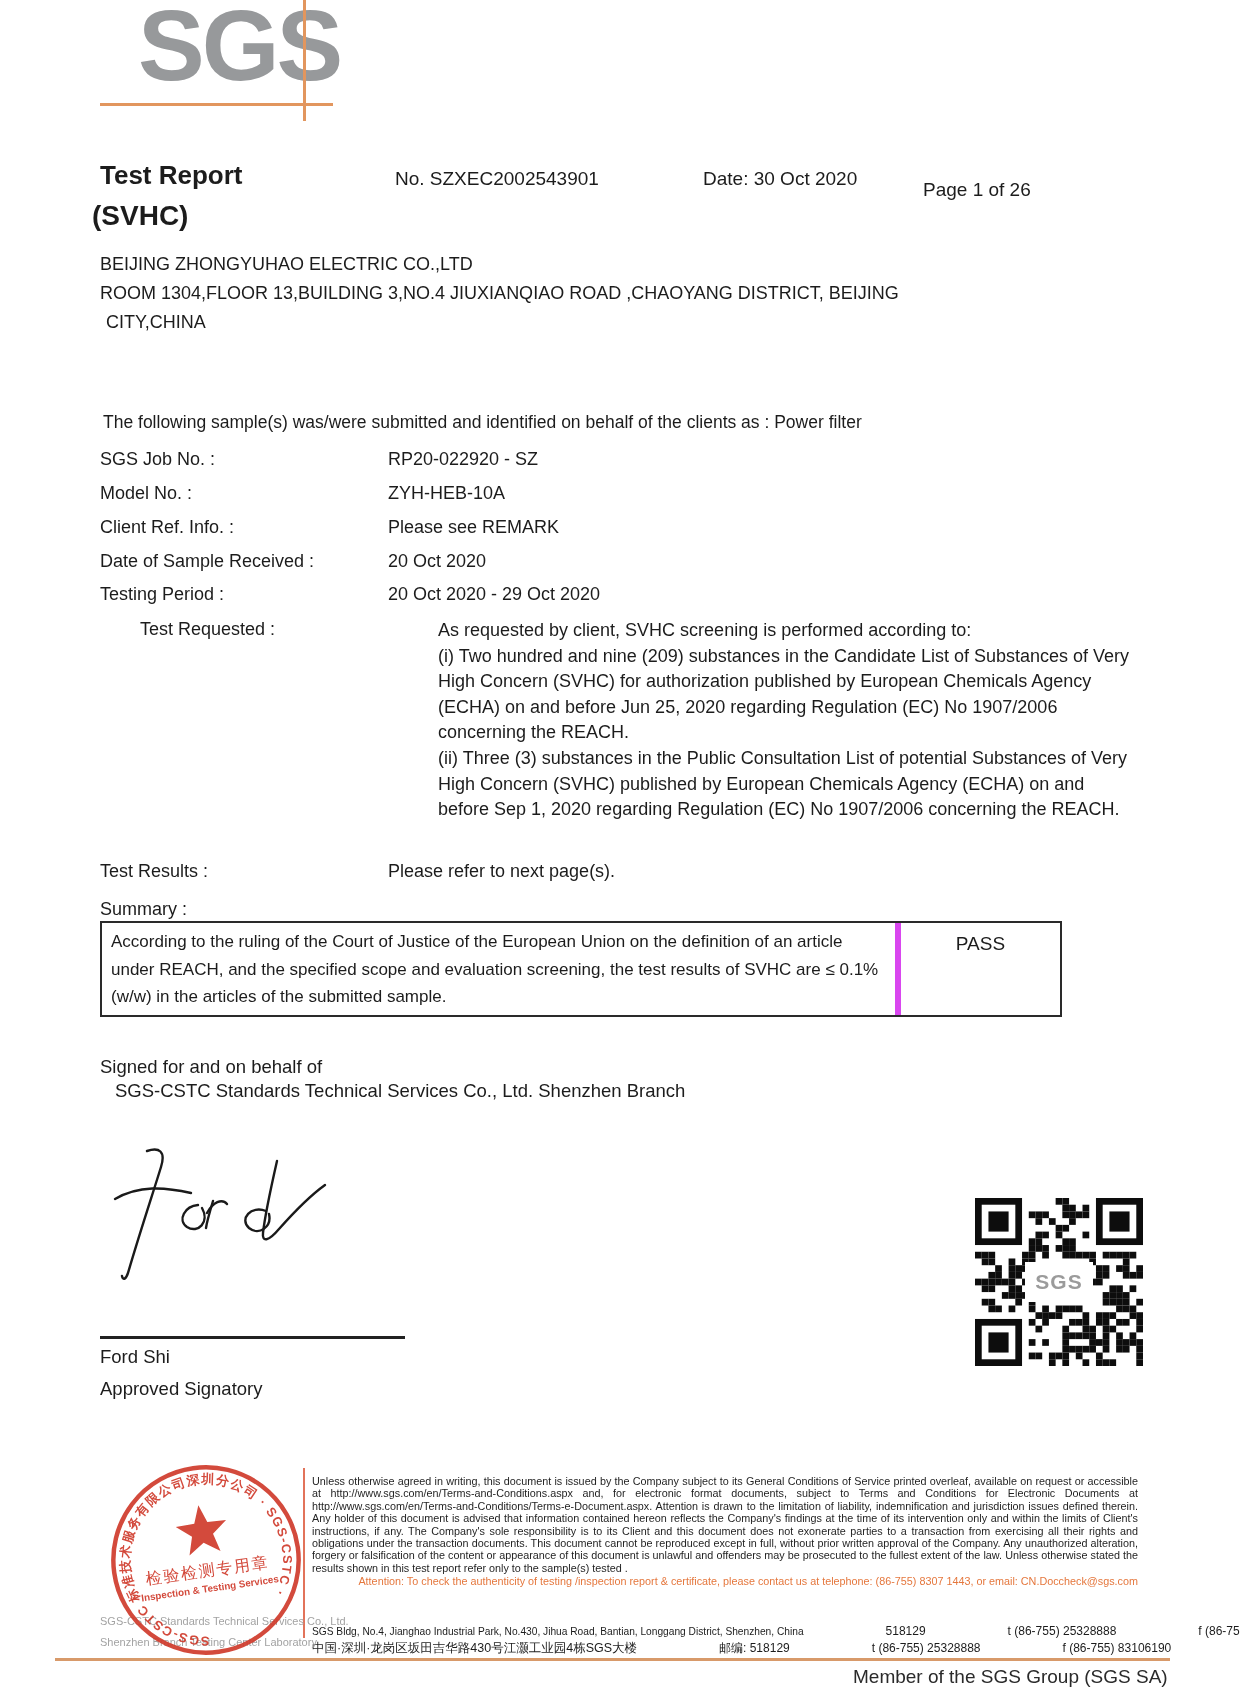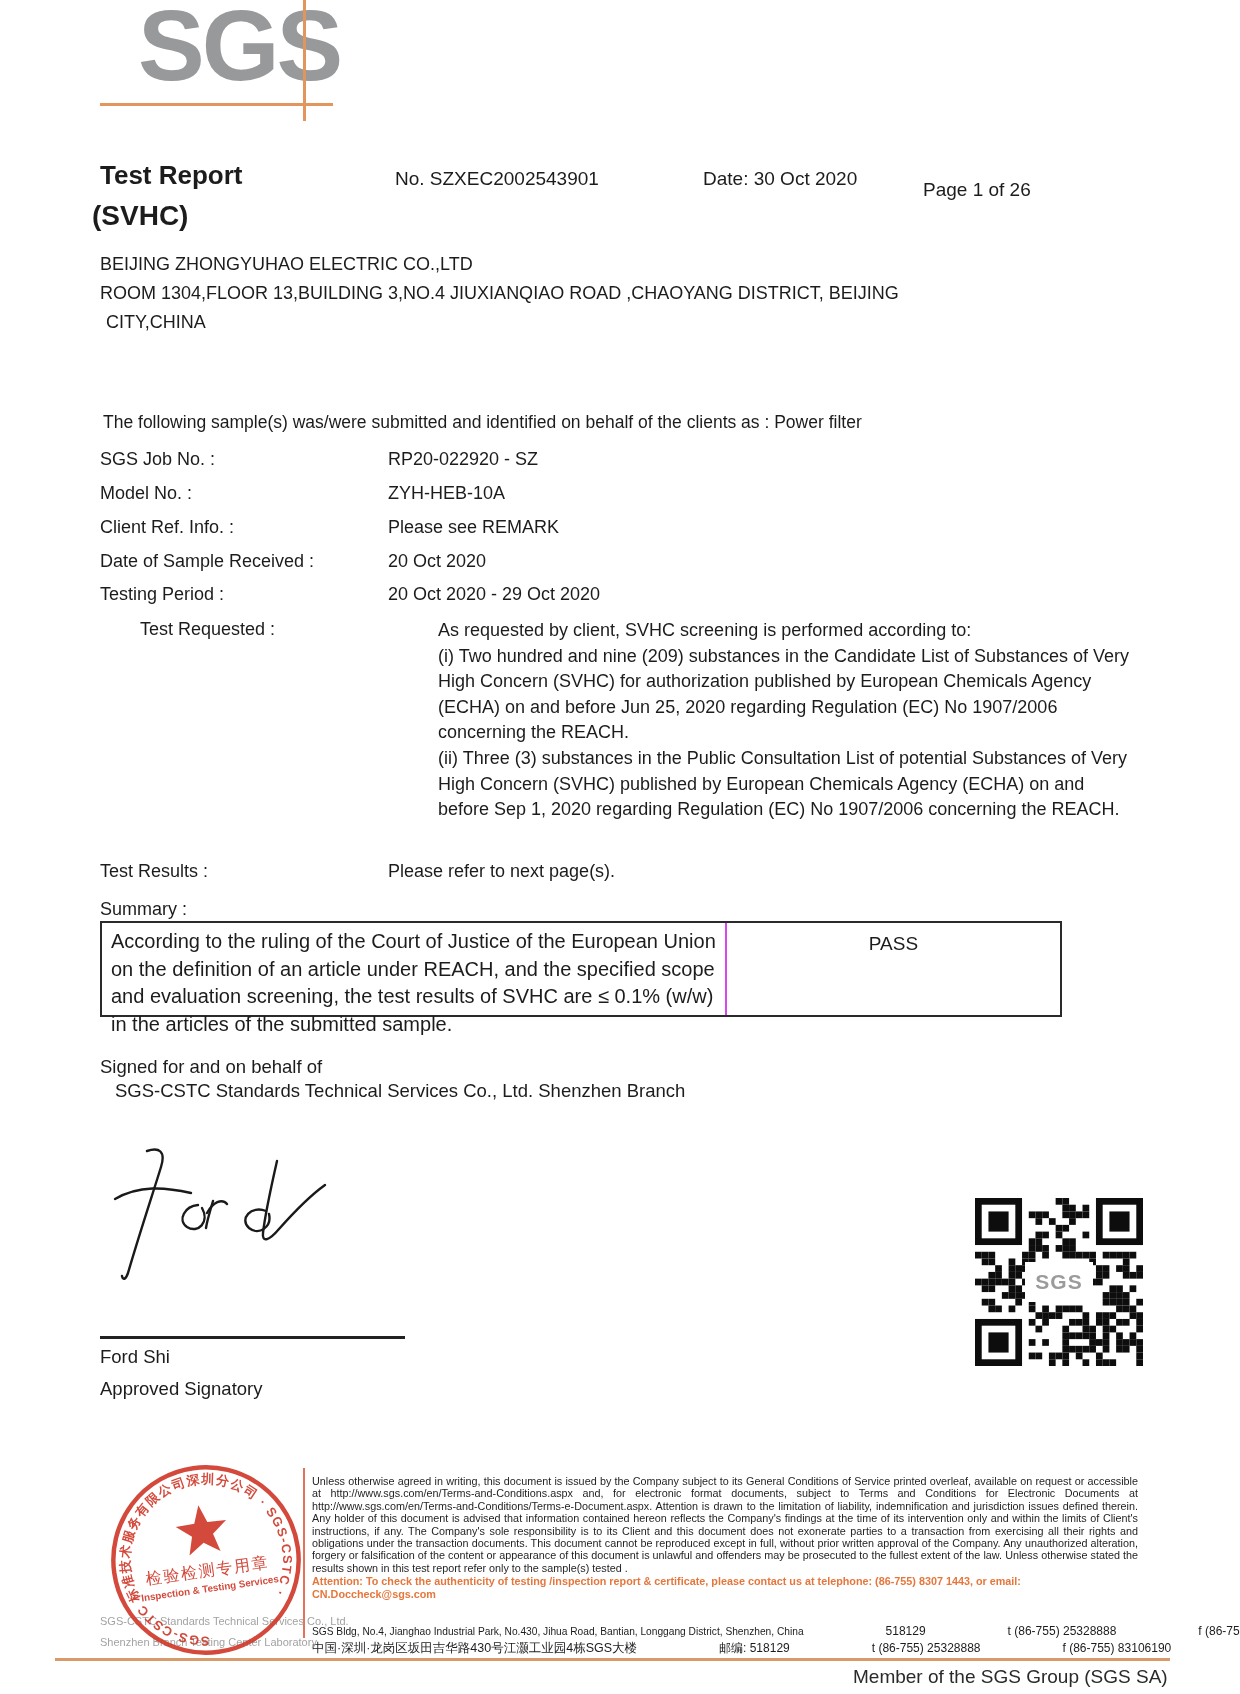--- a/index.html
+++ b/index.html
@@ -33,21 +33,21 @@
   .frow .val{position:absolute;left:288px;top:0;}
   .r1{top:449px;} .r2{top:483px;} .r3{top:517px;} .r4{top:551px;} .r5{top:584px;}
 
   .tr-label{left:100px;top:619px;font-size:18px;margin-left:40px;}
   .tr-body{left:390px;top:618px;width:692px;font-size:18px;line-height:25.6px;margin-left:48px;}
   .tres-label{left:100px;top:861px;font-size:18px;}
   .tres-val{left:388px;top:861px;font-size:18px;}
 
   .summary-label{left:100px;top:899px;font-size:18px;}
   .summary-box{left:100px;top:921px;width:958px;height:92px;border:2px solid #2a2a2a;display:flex;}
-  .summary-text{width:625px;padding:5px 9px 0 9px;font-size:20px;line-height:27.5px;border-right:2px solid #d946ef;box-sizing:border-box;}
+  .summary-text{width:799px;padding:5px 9px 0 9px;font-size:17px;line-height:27.5px;border-right:6px solid #d946ef;box-sizing:border-box;}
   .summary-verdict{flex:1;text-align:center;padding-top:10px;font-size:19px;}
 
   .signed1{left:100px;top:1056px;font-size:18.5px;}
   .signed2{left:100px;top:1080px;font-size:18.5px;margin-left:15px;}
 
   .sig-svg{left:103px;top:1135px;}
   .sig-line{left:100px;top:1336px;width:305px;height:3px;background:#222;}
   .signer{left:100px;top:1346px;font-size:18.5px;}
   .signer-role{left:100px;top:1378px;font-size:18.5px;}
 
@@ -55,21 +55,21 @@
   .qr{left:975px;top:1198px;width:168px;height:168px;}
   .qr-label{left:975px;top:1198px;width:168px;height:168px;display:flex;align-items:center;justify-content:center;}
   .qr-label span{background:#fff;padding:8px 10px;color:#9b9b9b;font-weight:bold;font-size:21px;letter-spacing:1px;}
 
   
   .stamp{left:108px;top:1462px;width:196px;height:196px;transform:rotate(-8deg);opacity:.92;z-index:3;}
   .stamp-co1{left:100px;top:1615px;font-size:11px;color:#a3a3a3;white-space:nowrap;z-index:1;}
   .stamp-co2{left:100px;top:1636px;font-size:11px;color:#a3a3a3;white-space:nowrap;z-index:1;}
   .foot-vline{left:303px;top:1468px;width:2px;height:170px;background:#e2735a;}
   .legal{left:312px;top:1475px;width:826px;font-size:10.8px;line-height:12.4px;text-align:justify;color:#1f1f1f;}
-  .attention{color:#e5773d;font-weight:bold;text-align:left;margin-top:1px;}
+  .attention{color:#e5773d;font-weight:normal;text-align:right;margin-top:1px;}
   .addr{left:312px;top:1623px;width:828px;font-size:12px;line-height:17px;white-space:nowrap;}
   .addr .row{display:flex;align-items:flex-end;gap:41px;}
   .addr .en{font-size:10.2px;}
   .addr .cn{font-size:12.5px;}
   .addr .gap{display:inline-block;width:14px;}
   .addr .num{font-size:12px;}
   .foot-hline{left:55px;top:1658px;width:1115px;height:3px;background:#d89a6a;}
   .member{left:853px;top:1666px;font-size:19px;color:#2a2a2a;}
 </style>
 </head>

